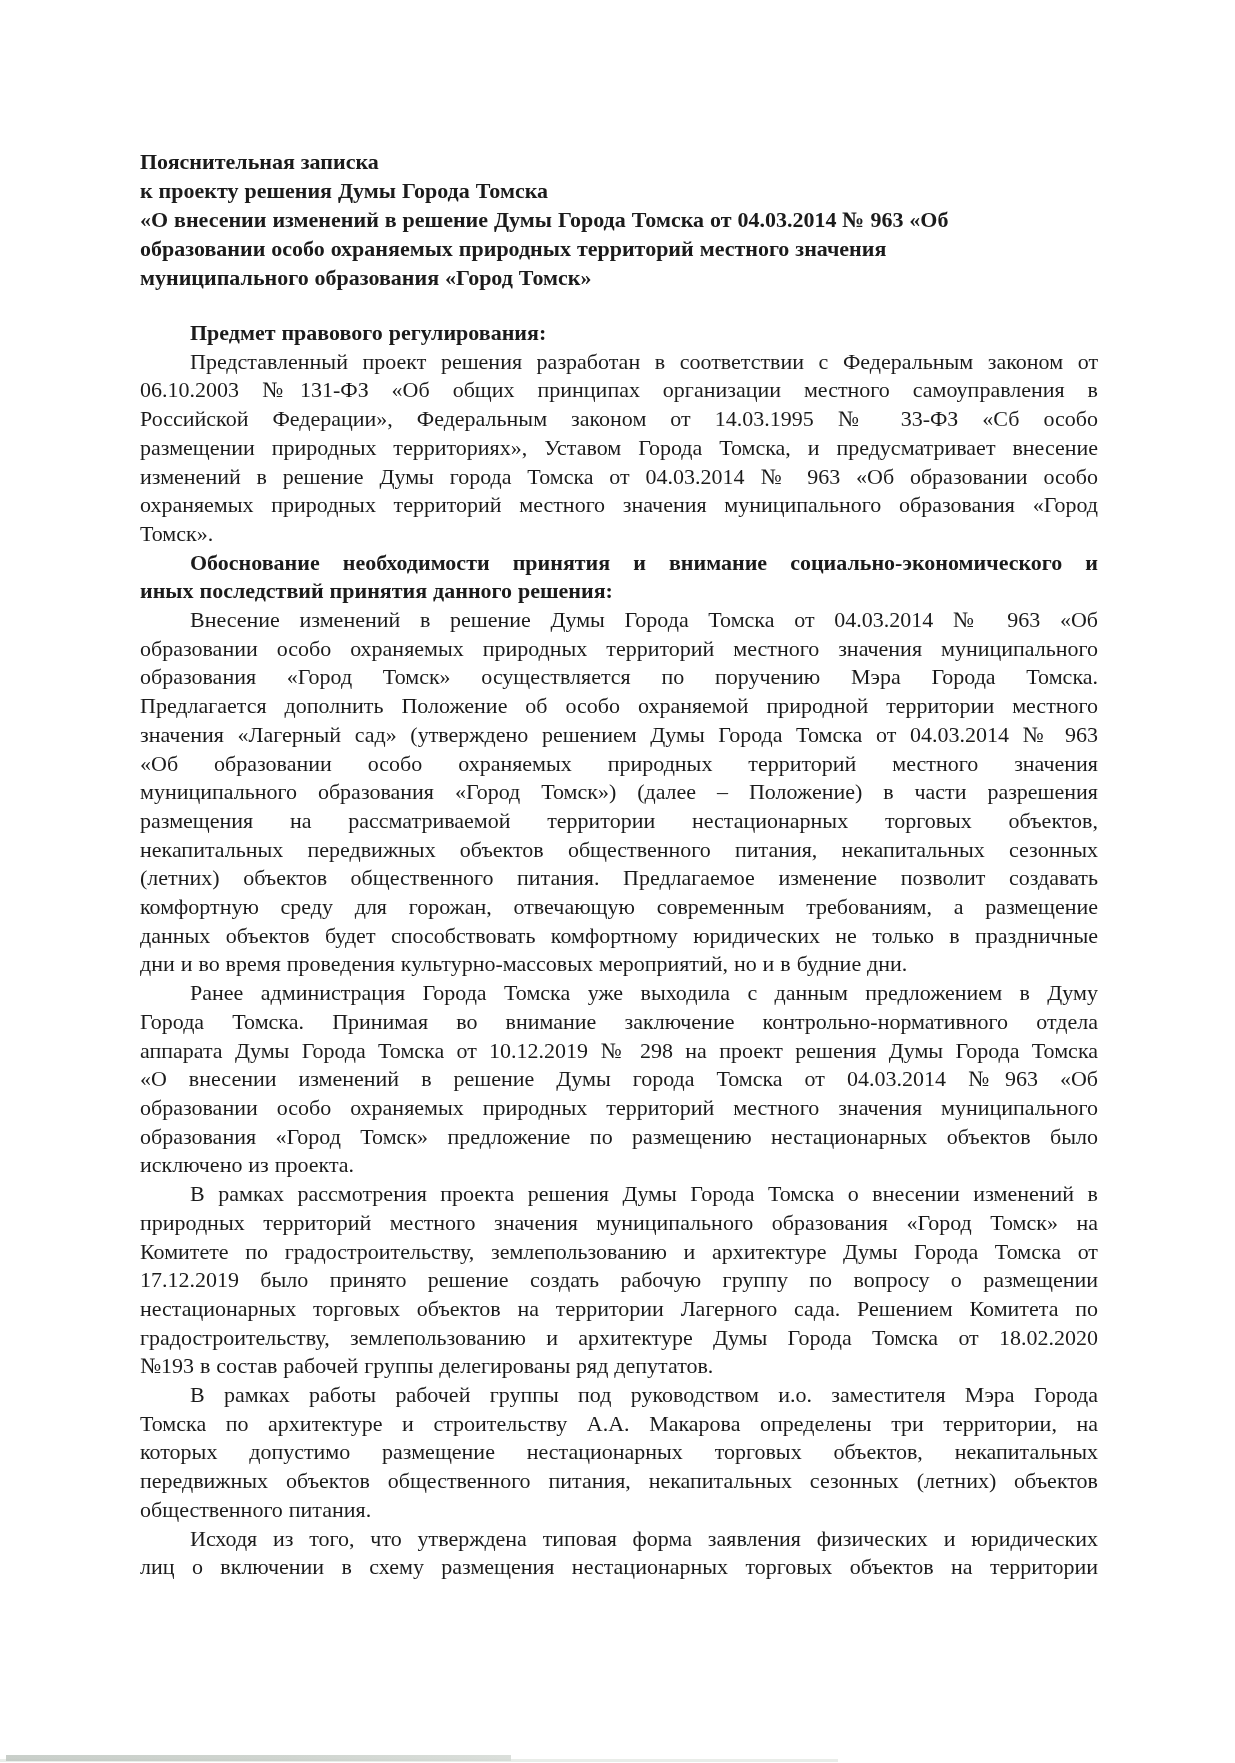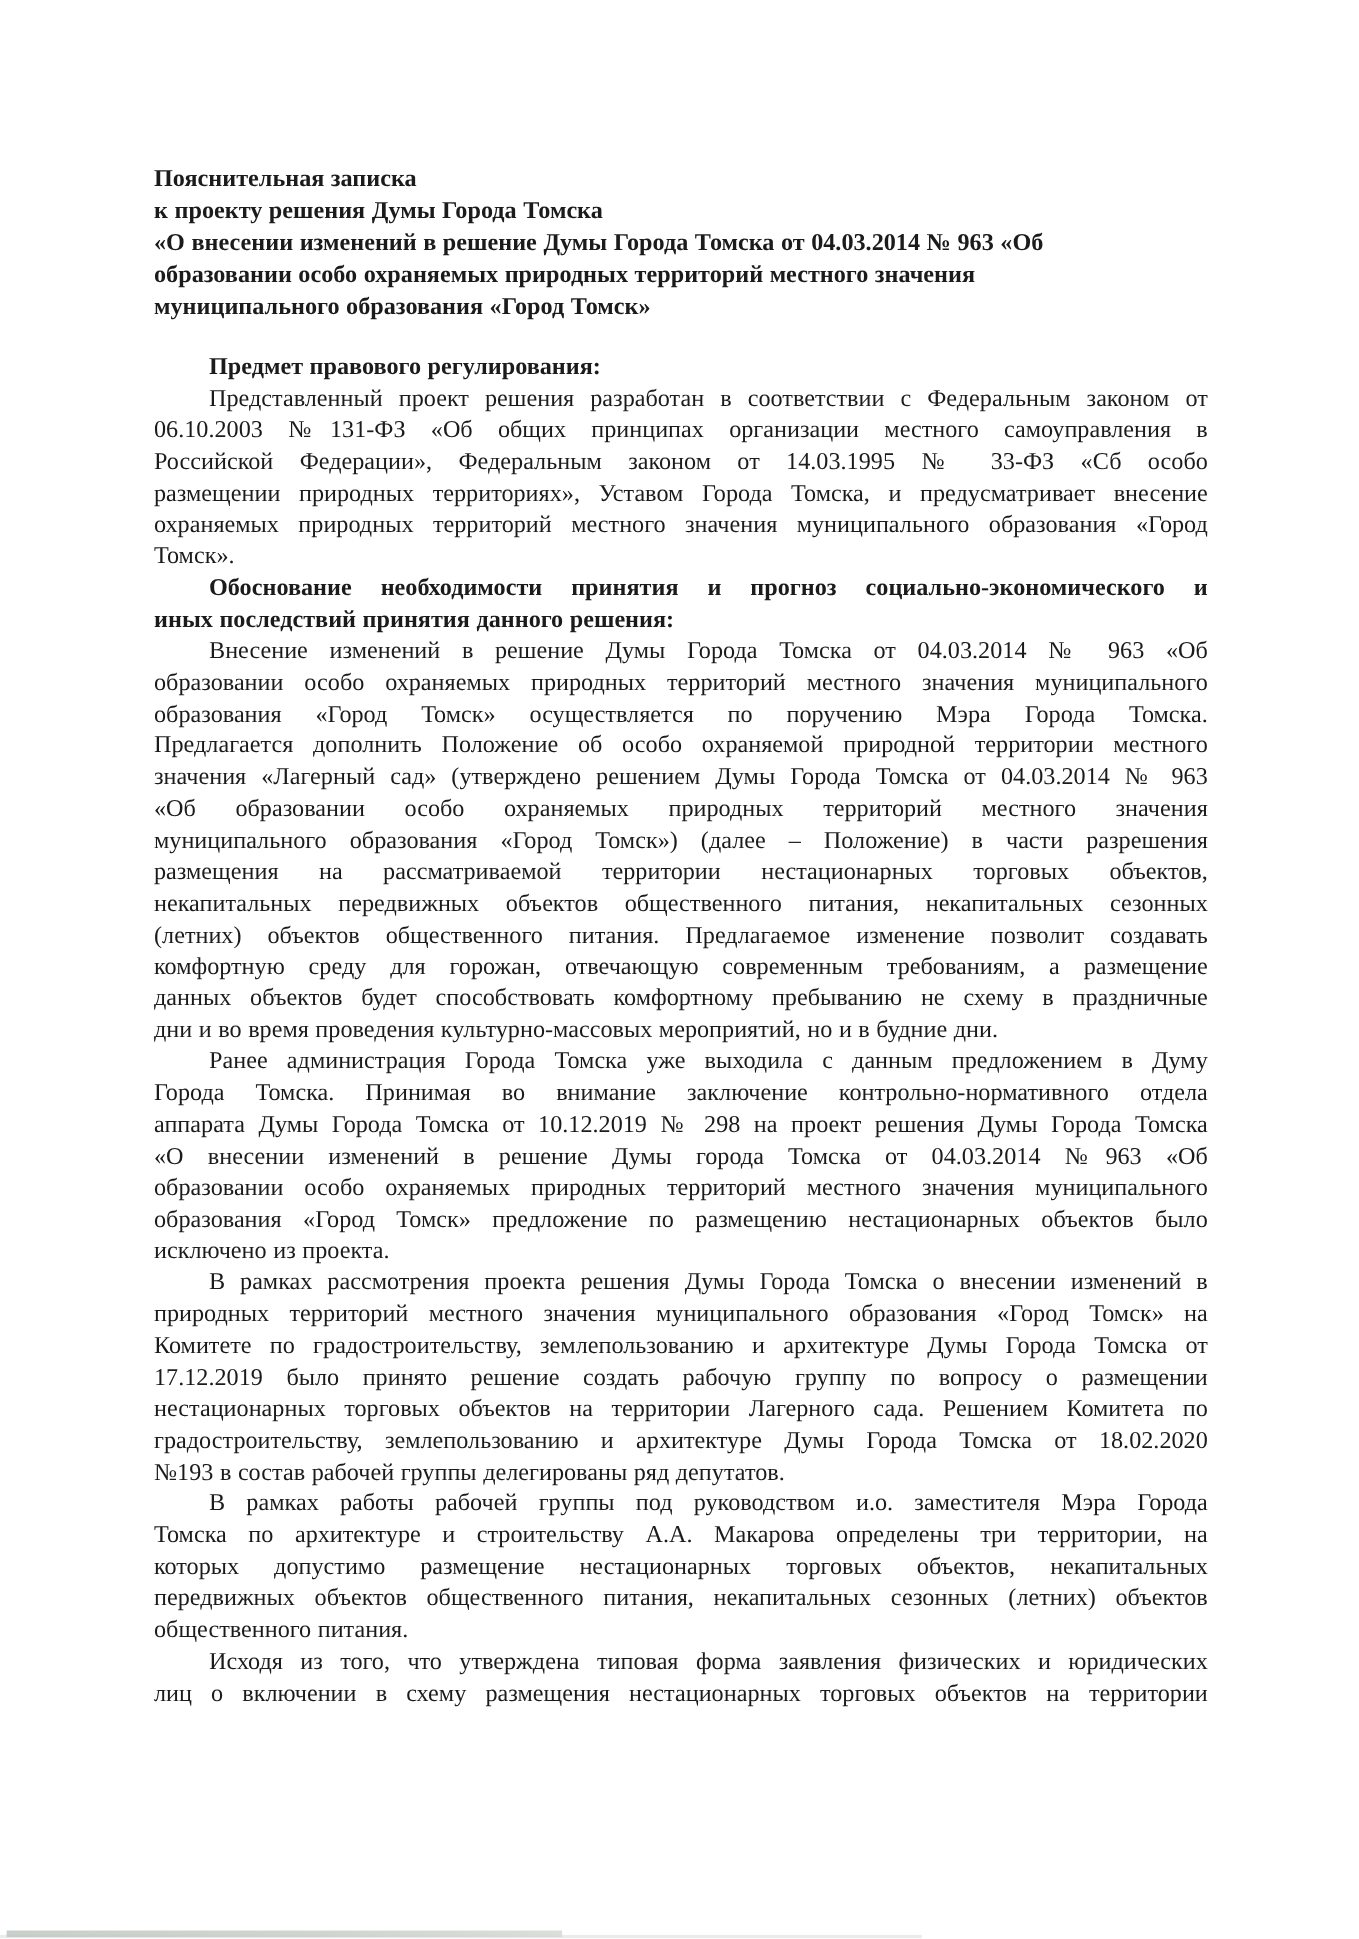--- a/index.html
+++ b/index.html
@@ -49,40 +49,41 @@
       </div>
     <div id="sections">
         <div class="para bold">
           <div class="line first last">Предмет правового регулирования:</div>
         </div>
         <div class="para">
           <div class="line first">Представленный проект решения разработан в соответствии с Федеральным законом от</div>
           <div class="line">06.10.2003 №131-ФЗ «Об общих принципах организации местного самоуправления в</div>
           <div class="line">Российской Федерации», Федеральным законом от 14.03.1995 № 33-ФЗ «Сб особо</div>
           <div class="line">размещении природных территориях», Уставом Города Томска, и предусматривает внесение</div>
+          <div class="line">изменений в решение Думы города Томска от 04.03.2014 № 963 «Об образовании особо</div>
           <div class="line">охраняемых природных территорий местного значения муниципального образования «Город</div>
           <div class="line last">Томск».</div>
         </div>
         <div class="para bold">
-          <div class="line first">Обоснование необходимости принятия и прогноз социально-экономического и</div>
+          <div class="line first">Обоснование необходимости принятия и внимание социально-экономического и</div>
           <div class="line last">иных последствий принятия данного решения:</div>
         </div>
         <div class="para">
           <div class="line first">Внесение изменений в решение Думы Города Томска от 04.03.2014 № 963 «Об</div>
           <div class="line">образовании особо охраняемых природных территорий местного значения муниципального</div>
           <div class="line">образования «Город Томск» осуществляется по поручению Мэра Города Томска.</div>
           <div class="line">Предлагается дополнить Положение об особо охраняемой природной территории местного</div>
           <div class="line">значения «Лагерный сад» (утверждено решением Думы Города Томска от 04.03.2014 № 963</div>
           <div class="line">«Об образовании особо охраняемых природных территорий местного значения</div>
           <div class="line">муниципального образования «Город Томск») (далее – Положение) в части разрешения</div>
           <div class="line">размещения на рассматриваемой территории нестационарных торговых объектов,</div>
           <div class="line">некапитальных передвижных объектов общественного питания, некапитальных сезонных</div>
           <div class="line">(летних) объектов общественного питания. Предлагаемое изменение позволит создавать</div>
           <div class="line">комфортную среду для горожан, отвечающую современным требованиям, а размещение</div>
-          <div class="line">данных объектов будет способствовать комфортному пребыванию не схему в праздничные</div>
+          <div class="line">данных объектов будет способствовать комфортному юридических не только в праздничные</div>
           <div class="line last">дни и во время проведения культурно-массовых мероприятий, но и в будние дни.</div>
         </div>
         <div class="para">
           <div class="line first">Ранее администрация Города Томска уже выходила с данным предложением в Думу</div>
           <div class="line">Города Томска. Принимая во внимание заключение контрольно-нормативного отдела</div>
           <div class="line">аппарата Думы Города Томска от 10.12.2019 № 298 на проект решения Думы Города Томска</div>
           <div class="line">«О внесении изменений в решение Думы города Томска от 04.03.2014 №963 «Об</div>
           <div class="line">образовании особо охраняемых природных территорий местного значения муниципального</div>
           <div class="line">образования «Город Томск» предложение по размещению нестационарных объектов было</div>
           <div class="line last">исключено из проекта.</div>

